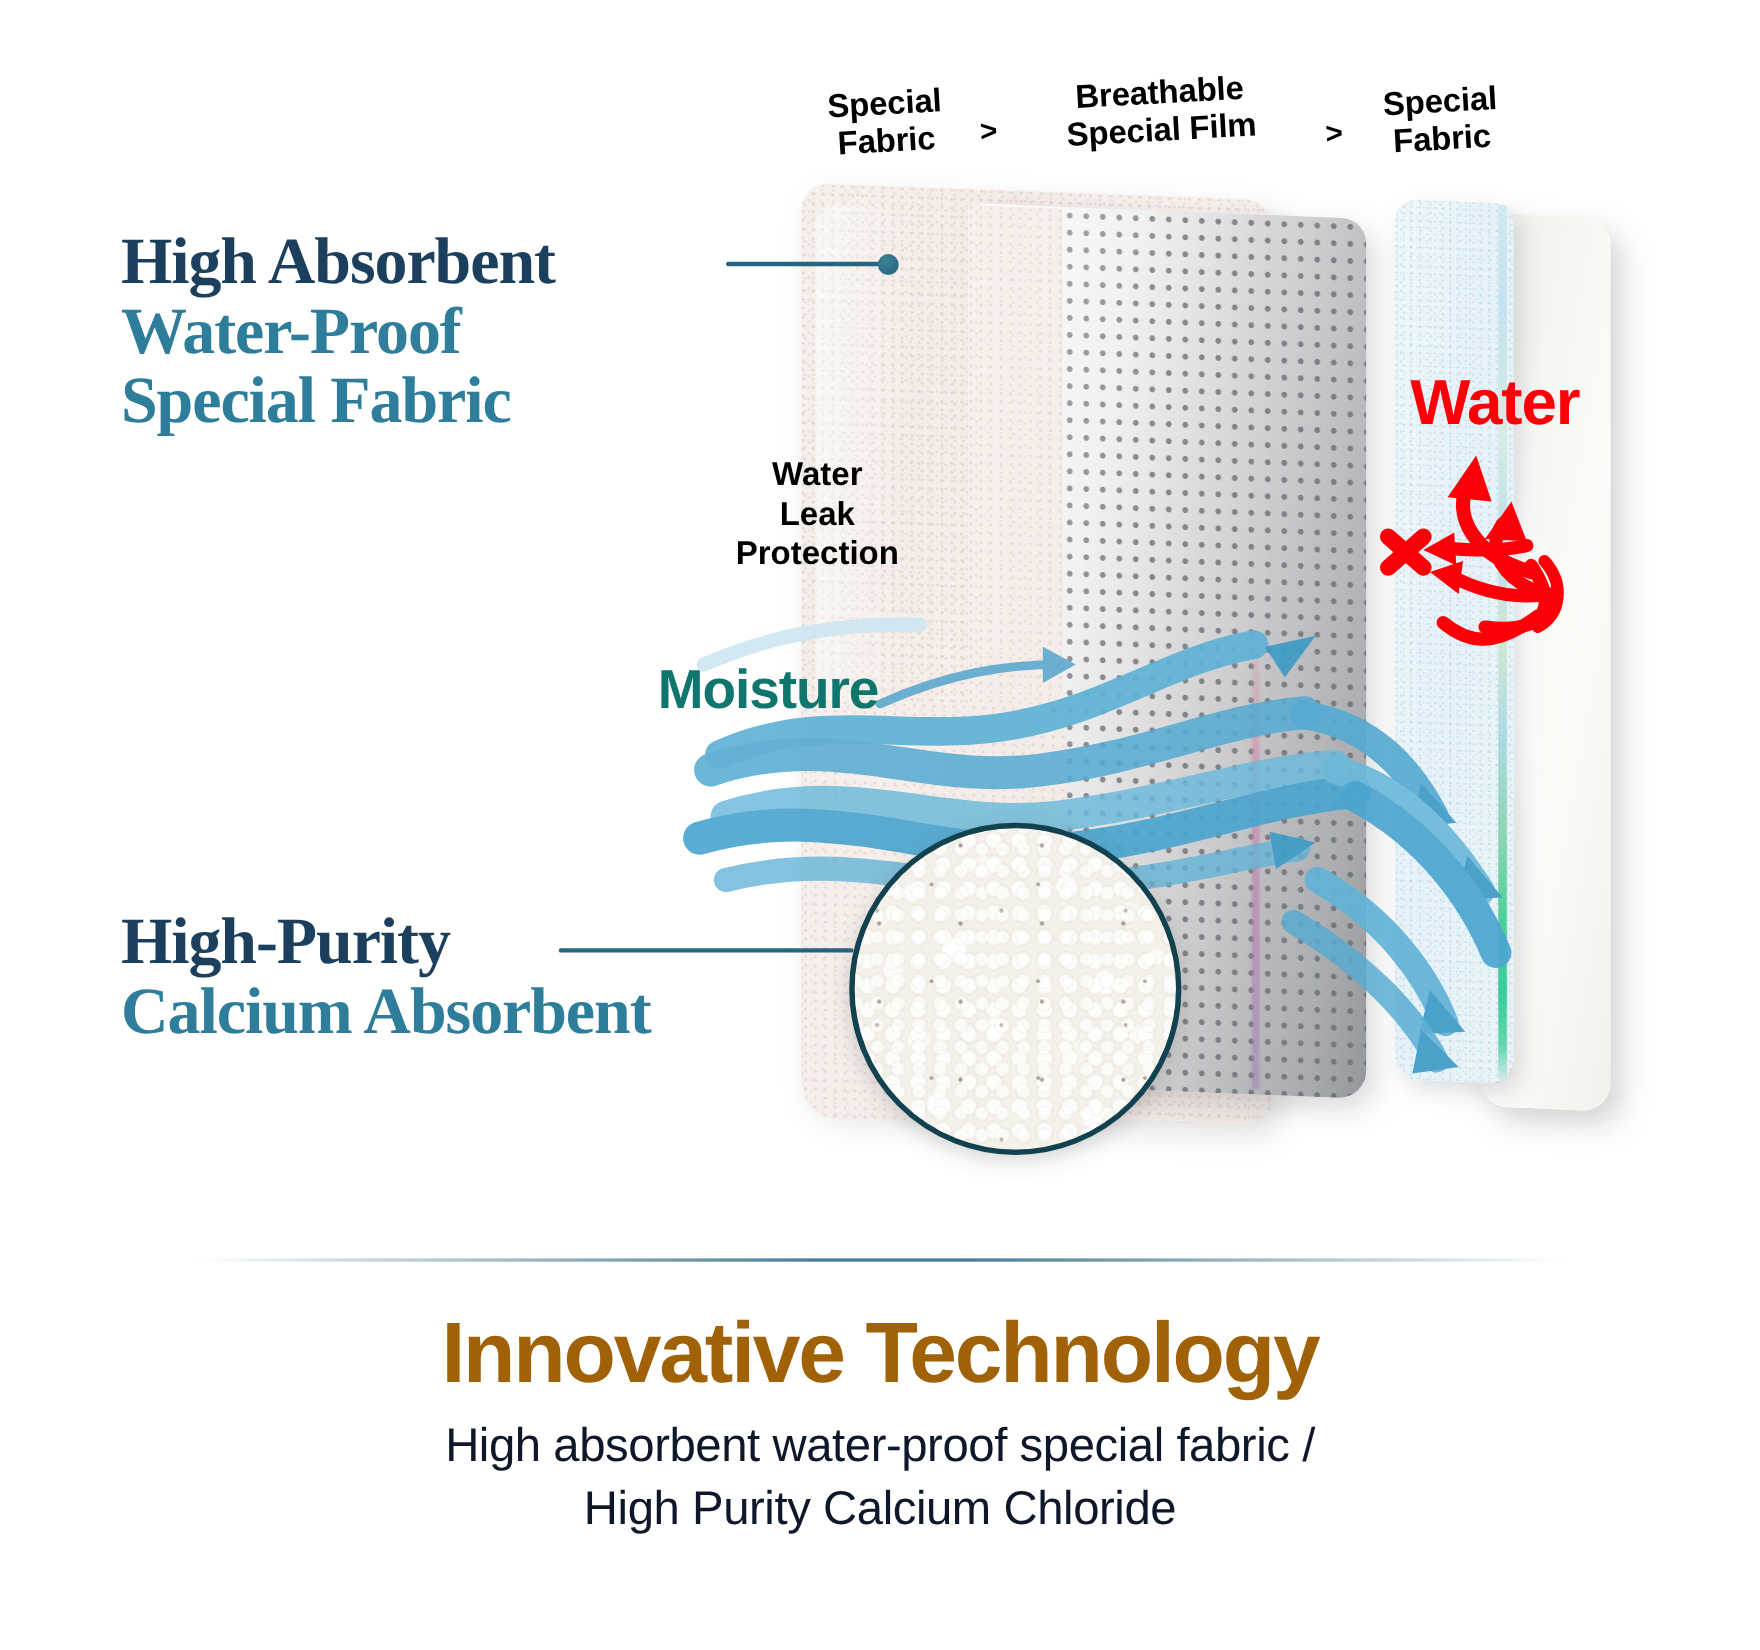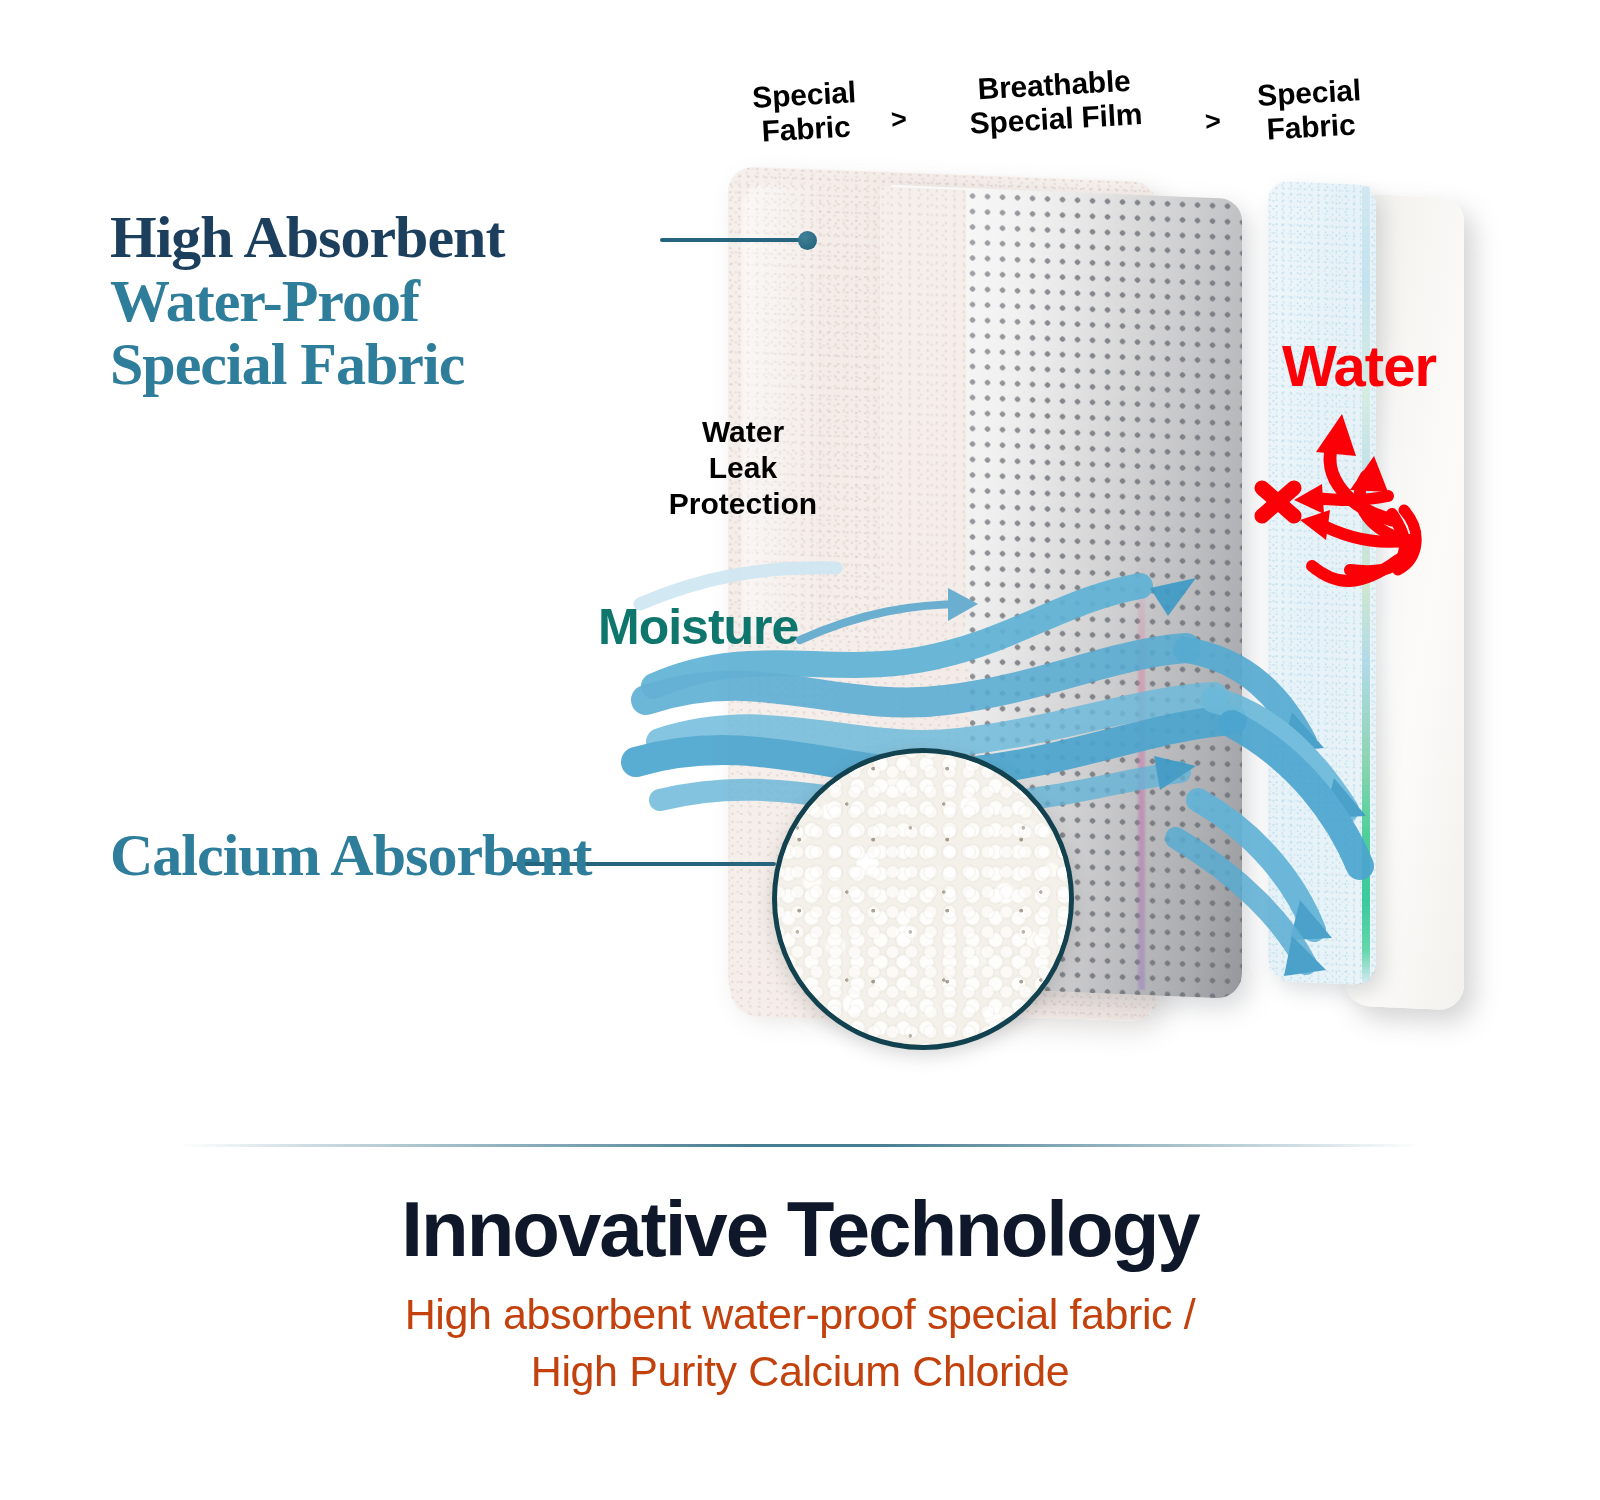--- a/index.html
+++ b/index.html
@@ -253,24 +253,24 @@
 
   
   #divider{
     position:absolute;left:180px;top:1144px;width:1240px;height:3px;
     background:linear-gradient(90deg,rgba(38,101,127,0) 0%,rgba(38,101,127,.22) 10%,rgba(38,101,127,.85) 46%,rgba(38,101,127,.85) 56%,rgba(38,101,127,.22) 90%,rgba(38,101,127,0) 100%);
   }
 
   
   #bottom{position:absolute;left:0;top:1190px;width:1600px;text-align:center;}
   #bottom-title{
-    font-size:78px;font-weight:bold;color:#0f172a;letter-spacing:-2px;line-height:1.0;
+    font-size:78px;font-weight:bold;color:#a16207;letter-spacing:-2px;line-height:1.0;
   }
   #bottom-sub{
-    margin-top:18px;font-size:43px;color:#c2410c;line-height:1.32;white-space:pre-line;
+    margin-top:18px;font-size:43px;color:#0f172a;line-height:1.32;white-space:pre-line;
     letter-spacing:-0.4px;
   }
 </style>
 </head>
 <body>
 
 <div id="stage">
 
   <div id="panels">
 
@@ -395,20 +395,21 @@
     <div id="cacl-spec"></div>
   </div>
 
   <div class="heading" id="head-1">
     <span class="ln-dark">High Absorbent</span>
     <span class="ln-teal">Water-Proof</span>
     <span class="ln-teal">Special Fabric</span>
   </div>
 
   <div class="heading" id="head-2">
+    <span class="ln-dark">High-Purity</span>
     <span class="ln-teal">Calcium Absorbent</span>
   </div>
 
   <div id="lbl-leak">Water
 Leak
 Protection</div>
   <div id="lbl-moisture">Moisture</div>
   <div id="lbl-water">Water</div>
 
   <div id="divider"></div>

